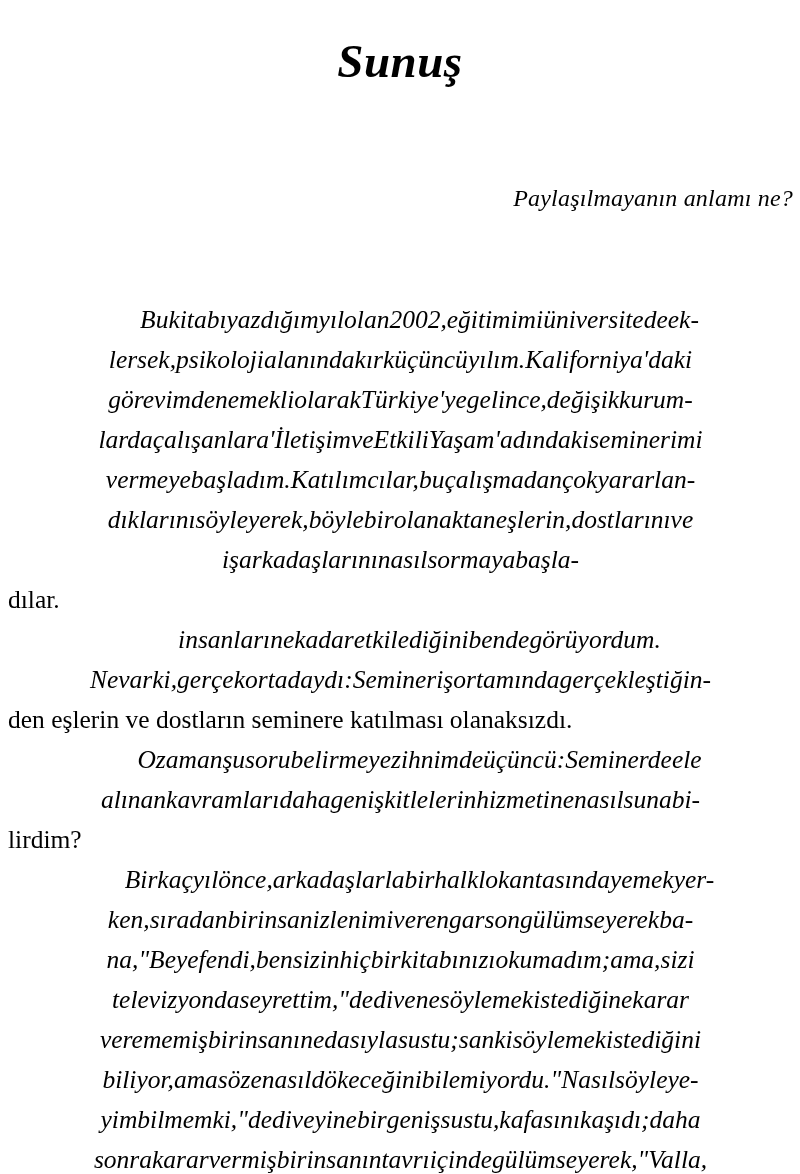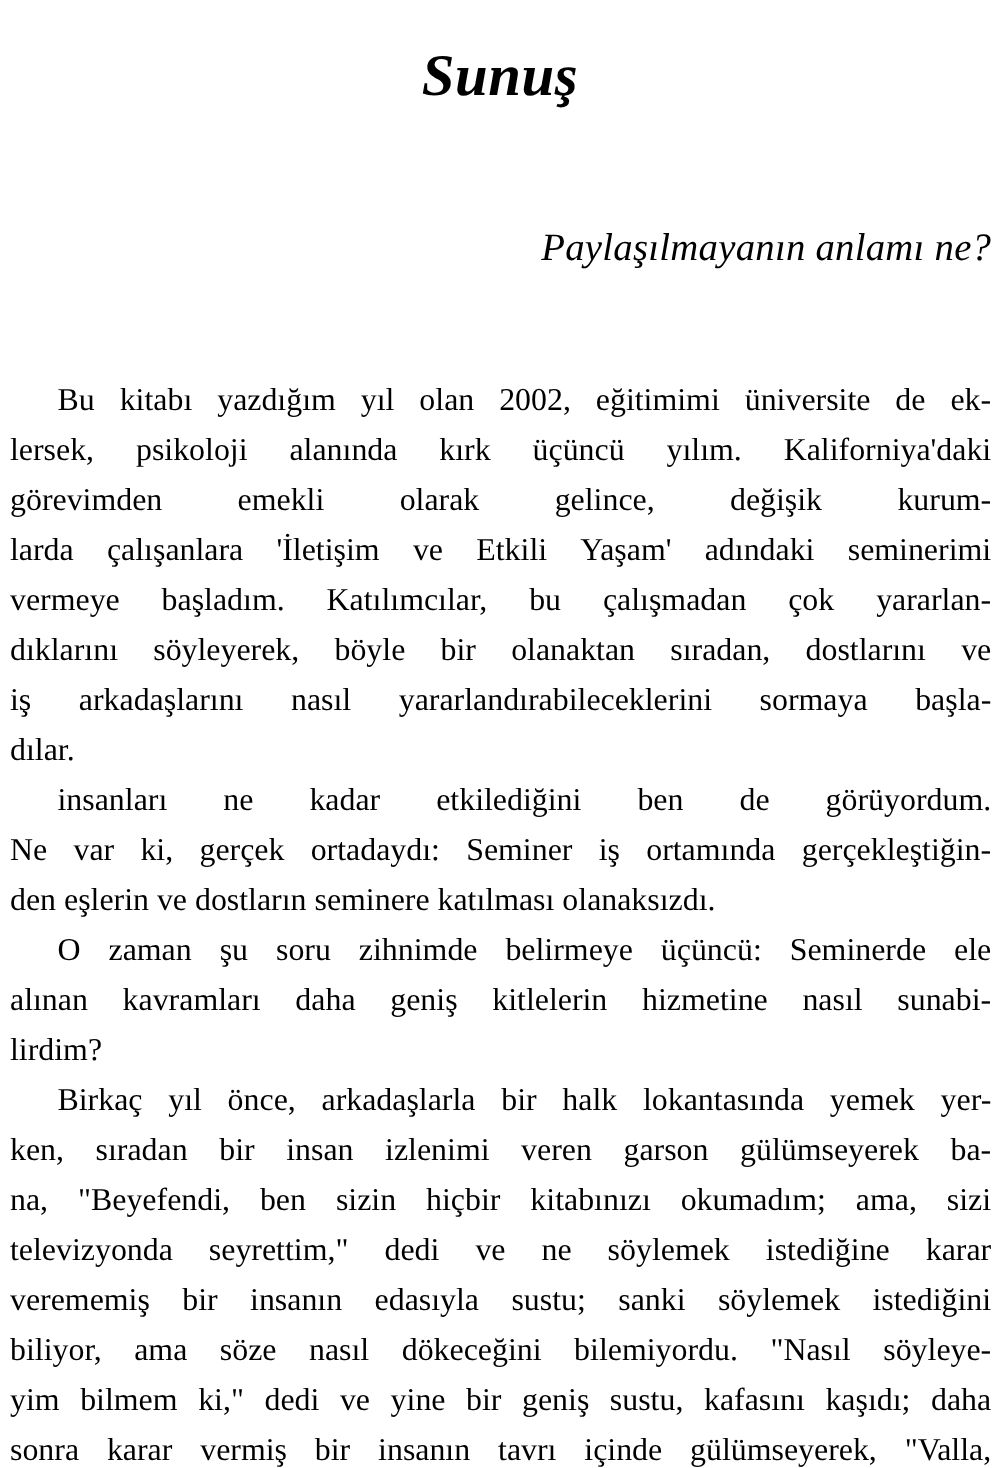--- a/index.html
+++ b/index.html
@@ -37,21 +37,21 @@
   }
 
   
   .subtitle {
     position: absolute;
     top: 182px;
     left: 8px;
     width: 785px;
     text-align: right;
     font-style: italic;
-    font-size: 31px;
+    font-size: 24px;
     line-height: 32px;
     letter-spacing: 0.2px;
   }
 
   
   .body-block {
     position: absolute;
     top: 300px;
     left: 8px;
     width: 785px;
@@ -66,22 +66,23 @@
     display: block;
     font-size: 25.5px;
     line-height: 40px;
     height: 40px;
     white-space: nowrap;
     letter-spacing: 0px;
   }
   
   .line.justify {
     display: flex;
-    justify-content: space-between;
+    justify-content: center;
     white-space: normal;
+    font-style: italic;
   }
   .line.justify > span {
     white-space: pre;
   }
   .line.indent {
     text-indent: 38px;
   }
   .line.justify.indent {
     text-indent: 0;
     padding-left: 38px;
@@ -119,20 +120,21 @@
           <span>alanında</span>
           <span>kırk</span>
           <span>üçüncü</span>
           <span>yılım.</span>
           <span>Kaliforniya'daki</span>
         </span>
         <span class="line justify">
           <span>görevimden</span>
           <span>emekli</span>
           <span>olarak</span>
+          <span>Türkiye'ye</span>
           <span>gelince,</span>
           <span>değişik</span>
           <span>kurum-</span>
         </span>
         <span class="line justify">
           <span>larda</span>
           <span>çalışanlara</span>
           <span>'İletişim</span>
           <span>ve</span>
           <span>Etkili</span>
@@ -148,29 +150,28 @@
           <span>çalışmadan</span>
           <span>çok</span>
           <span>yararlan-</span>
         </span>
         <span class="line justify">
           <span>dıklarını</span>
           <span>söyleyerek,</span>
           <span>böyle</span>
           <span>bir</span>
           <span>olanaktan</span>
-          <span>sıradan,</span>
+          <span>eşlerin,</span>
           <span>dostlarını</span>
           <span>ve</span>
         </span>
         <span class="line justify">
           <span>iş</span>
           <span>arkadaşlarını</span>
           <span>nasıl</span>
-          <span>yararlandırabileceklerini</span>
           <span>sormaya</span>
           <span>başla-</span>
         </span>
         <span class="line last">dılar.</span>
       </p>
       <p class="para">
         <span class="line justify indent">
           <span>insanları</span>
           <span>ne</span>
           <span>kadar</span>
@@ -191,22 +192,22 @@
           <span>gerçekleştiğin-</span>
         </span>
         <span class="line last">den eşlerin ve dostların seminere katılması olanaksızdı.</span>
       </p>
       <p class="para">
         <span class="line justify indent">
           <span>O</span>
           <span>zaman</span>
           <span>şu</span>
           <span>soru</span>
+          <span>belirmeye</span>
           <span>zihnimde</span>
-          <span>belirmeye</span>
           <span>üçüncü:</span>
           <span>Seminerde</span>
           <span>ele</span>
         </span>
         <span class="line justify">
           <span>alınan</span>
           <span>kavramları</span>
           <span>daha</span>
           <span>geniş</span>
           <span>kitlelerin</span>

